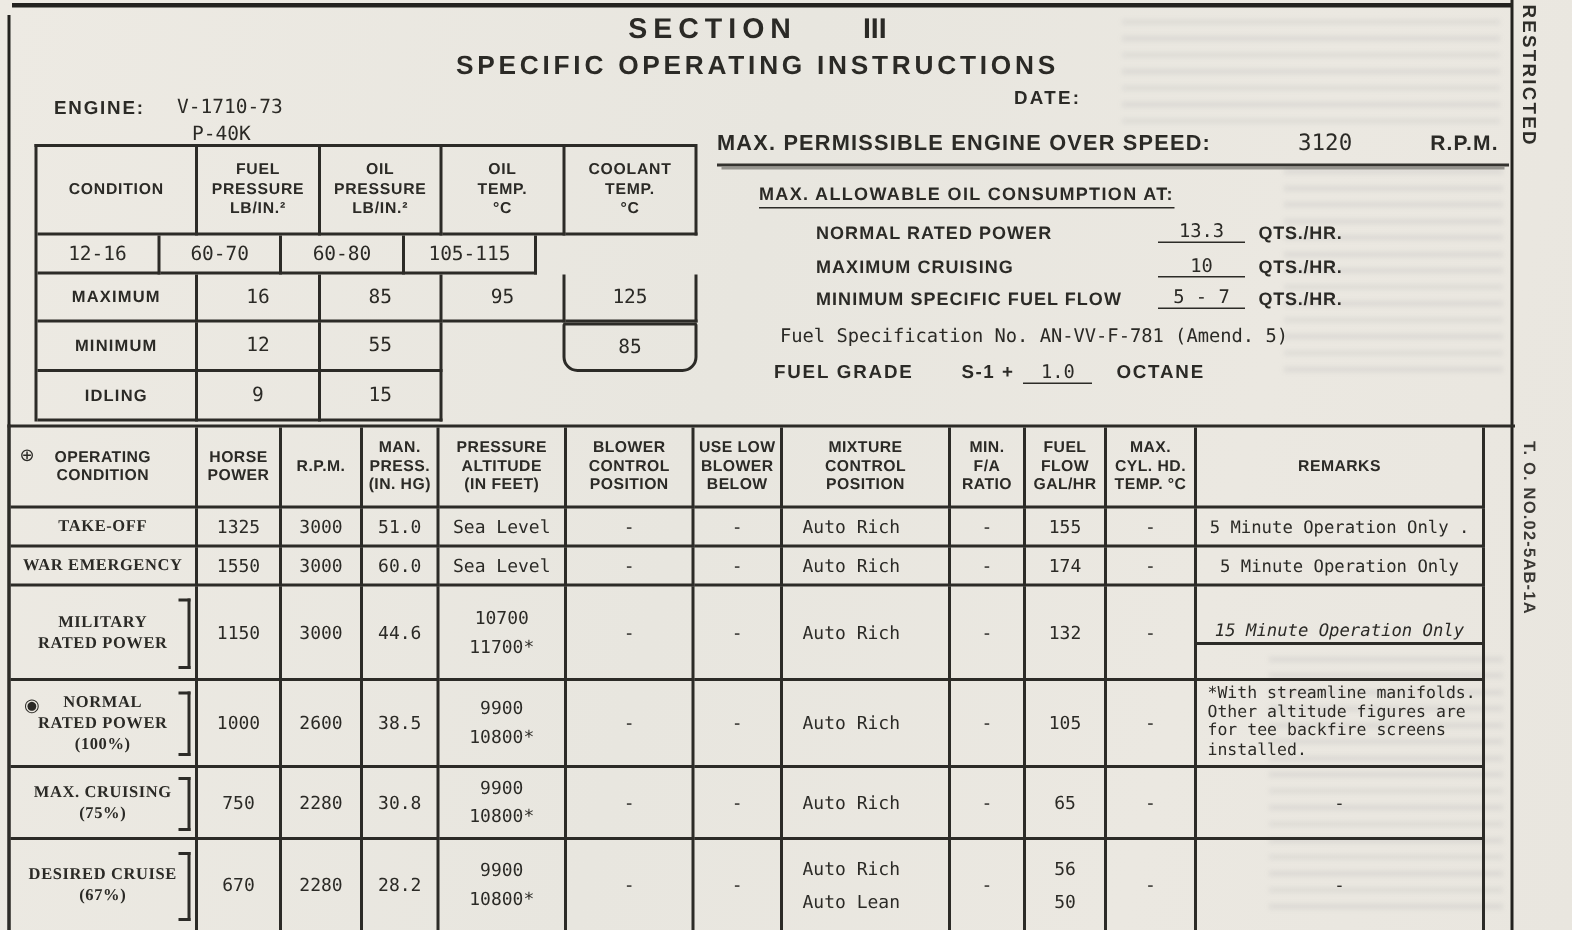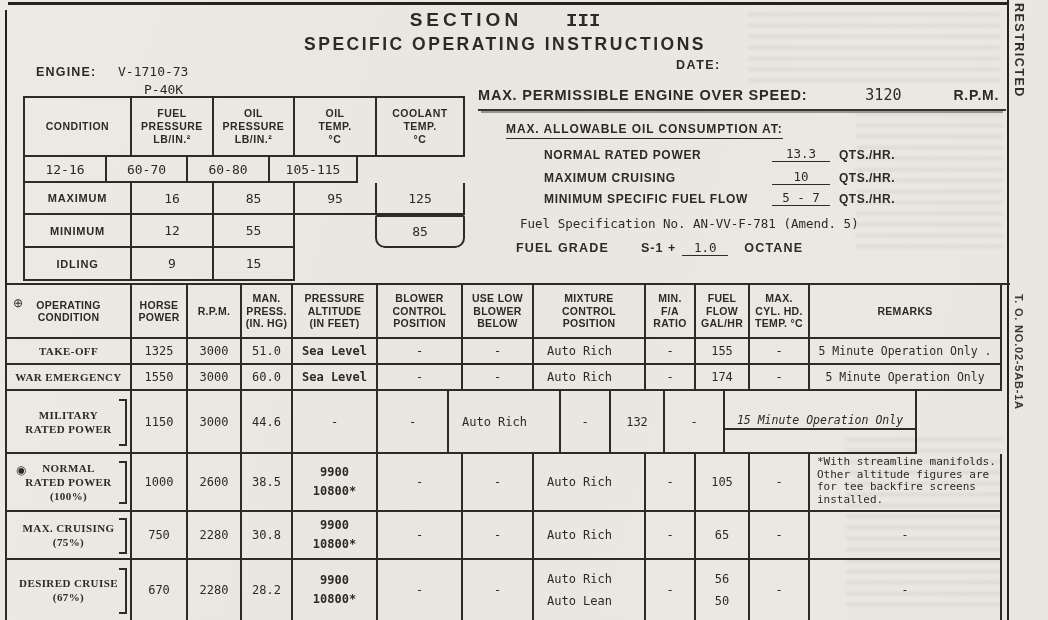--- a/index.html
+++ b/index.html
@@ -11,27 +11,27 @@
   }
   .abs{position:absolute;}
   .rule{background:#23221f;}
   
   .vtext{writing-mode:vertical-rl;white-space:nowrap;color:#2e2d29;}
   .restricted{left:1012px;top:3px;font-size:12.5px;font-weight:bold;letter-spacing:1.5px;}
   .to-number{left:1013px;top:294px;font-size:11px;letter-spacing:0.8px;font-weight:bold;color:#3a3834;}
   
   .title-wrap{left:0;top:9px;width:1010px;text-align:center;}
   .title-1{font-size:19px;font-weight:bold;letter-spacing:4px;}
-  .title-numeral{font-family:Liberation Mono, monospace;margin-left:44px;letter-spacing:0px;}
+  .title-numeral{font-family:Liberation Sans, sans-serif;margin-left:44px;letter-spacing:0px;}
   .title-2{font-size:17.5px;font-weight:bold;letter-spacing:2.5px;margin-top:2px;}
   .date-label{left:676px;top:58px;font-size:12.5px;font-weight:bold;letter-spacing:1.5px;}
   
   .engine-label{left:36px;top:65px;font-size:12.5px;font-weight:bold;letter-spacing:1.2px;}
   .engine-value{left:118px;top:64px;font-family:"DejaVu Sans Mono",monospace;font-size:13px;}
-  .plane-value{left:144px;top:82px;font-family:"DejaVu Sans Mono",monospace;font-size:13px;}
+  .plane-value{left:128px;top:82px;font-family:"DejaVu Sans Mono",monospace;font-size:13px;}
   
   .ltable{left:23px;top:96px;width:440px;border-top:2px solid #2c2b27;border-left:2px solid #2c2b27;}
   .lrow{display:flex;}
   .lcell{
     box-sizing:border-box;border-right:2px solid #2c2b27;border-bottom:2px solid #2c2b27;
     display:flex;align-items:center;justify-content:center;text-align:center;
     white-space:pre-line;
   }
   .l0{width:107px;} .l1{width:82px;} .l2{width:81px;} .l3{width:82px;} .l4{width:88px;}
   .lhead{font-size:10.5px;font-weight:bold;letter-spacing:0.5px;line-height:13px;}
@@ -68,22 +68,22 @@
   
   .otable{left:5px;top:283px;width:1003px;border-top:2px solid #2c2b27;border-left:2px solid #2c2b27;}
   .orow{display:flex;}
   .h54{height:54px;} .h26{height:26px;} .h63{height:63px;} .h58{height:58px;} .h48{height:48px;} .h62{height:62px;}
   .ocell{
     box-sizing:border-box;border-right:2px solid #2c2b27;border-bottom:2px solid #2c2b27;
     display:flex;align-items:center;justify-content:center;text-align:center;
     white-space:pre-line;position:relative;
     font-family:"DejaVu Sans Mono",monospace;font-size:12px;
   }
-  .c0{width:125px;} .c1{width:56px;} .c2{width:54px;} .c3{width:51px;} .c4{width:85px;font-weight:bold;}
-  .c5{width:85px;} .c6{width:71px;} .c7{width:112px;} .c8{width:50px;} .c9{width:54px;}
+  .c0{width:125px;} .c1{width:56px;} .c2{width:54px;} .c3{width:51px;} .c4{width:85px;}
+  .c5{width:85px;} .c6{width:59px;} .c7{width:112px;} .c8{width:50px;} .c9{width:54px;}
   .c10{width:60px;} .c11{width:192px;}
   .ohead{font-family:"Liberation Sans",sans-serif;font-size:10.5px;font-weight:bold;letter-spacing:0.3px;line-height:12.5px;}
   .ocond{font-family:Liberation Serif, serif;font-size:11px;font-weight:bold;letter-spacing:0.4px;line-height:14px;}
   .mix{justify-content:flex-start;text-align:left;padding-left:13px;}
   .two-line{line-height:22px;}
   .alt2{line-height:19px;}
   .rem{font-size:11.5px;}
   .rem-left{align-items:flex-start;justify-content:flex-start;text-align:left;
     padding:2px 2px 0 7px;font-size:11px;line-height:12.5px;}
   .rem-split{flex-direction:column;justify-content:center;align-items:stretch;font-style:italic;}
@@ -272,20 +272,22 @@
 
   <div class="orow h63">
     <div class="ocell c0 ocond">
       <span>MILITARY
 RATED POWER</span>
       <span class="bracket"></span>
     </div>
     <div class="ocell c1">1150</div>
     <div class="ocell c2">3000</div>
     <div class="ocell c3">44.6</div>
+    <div class="ocell c4 alt2">10700
+11700*</div>
     <div class="ocell c5">-</div>
     <div class="ocell c6">-</div>
     <div class="ocell c7 mix">Auto Rich</div>
     <div class="ocell c8">-</div>
     <div class="ocell c9">132</div>
     <div class="ocell c10">-</div>
     <div class="ocell c11 rem-split">
       <div class="rnote">15 Minute Operation Only</div>
     </div>
   </div>

